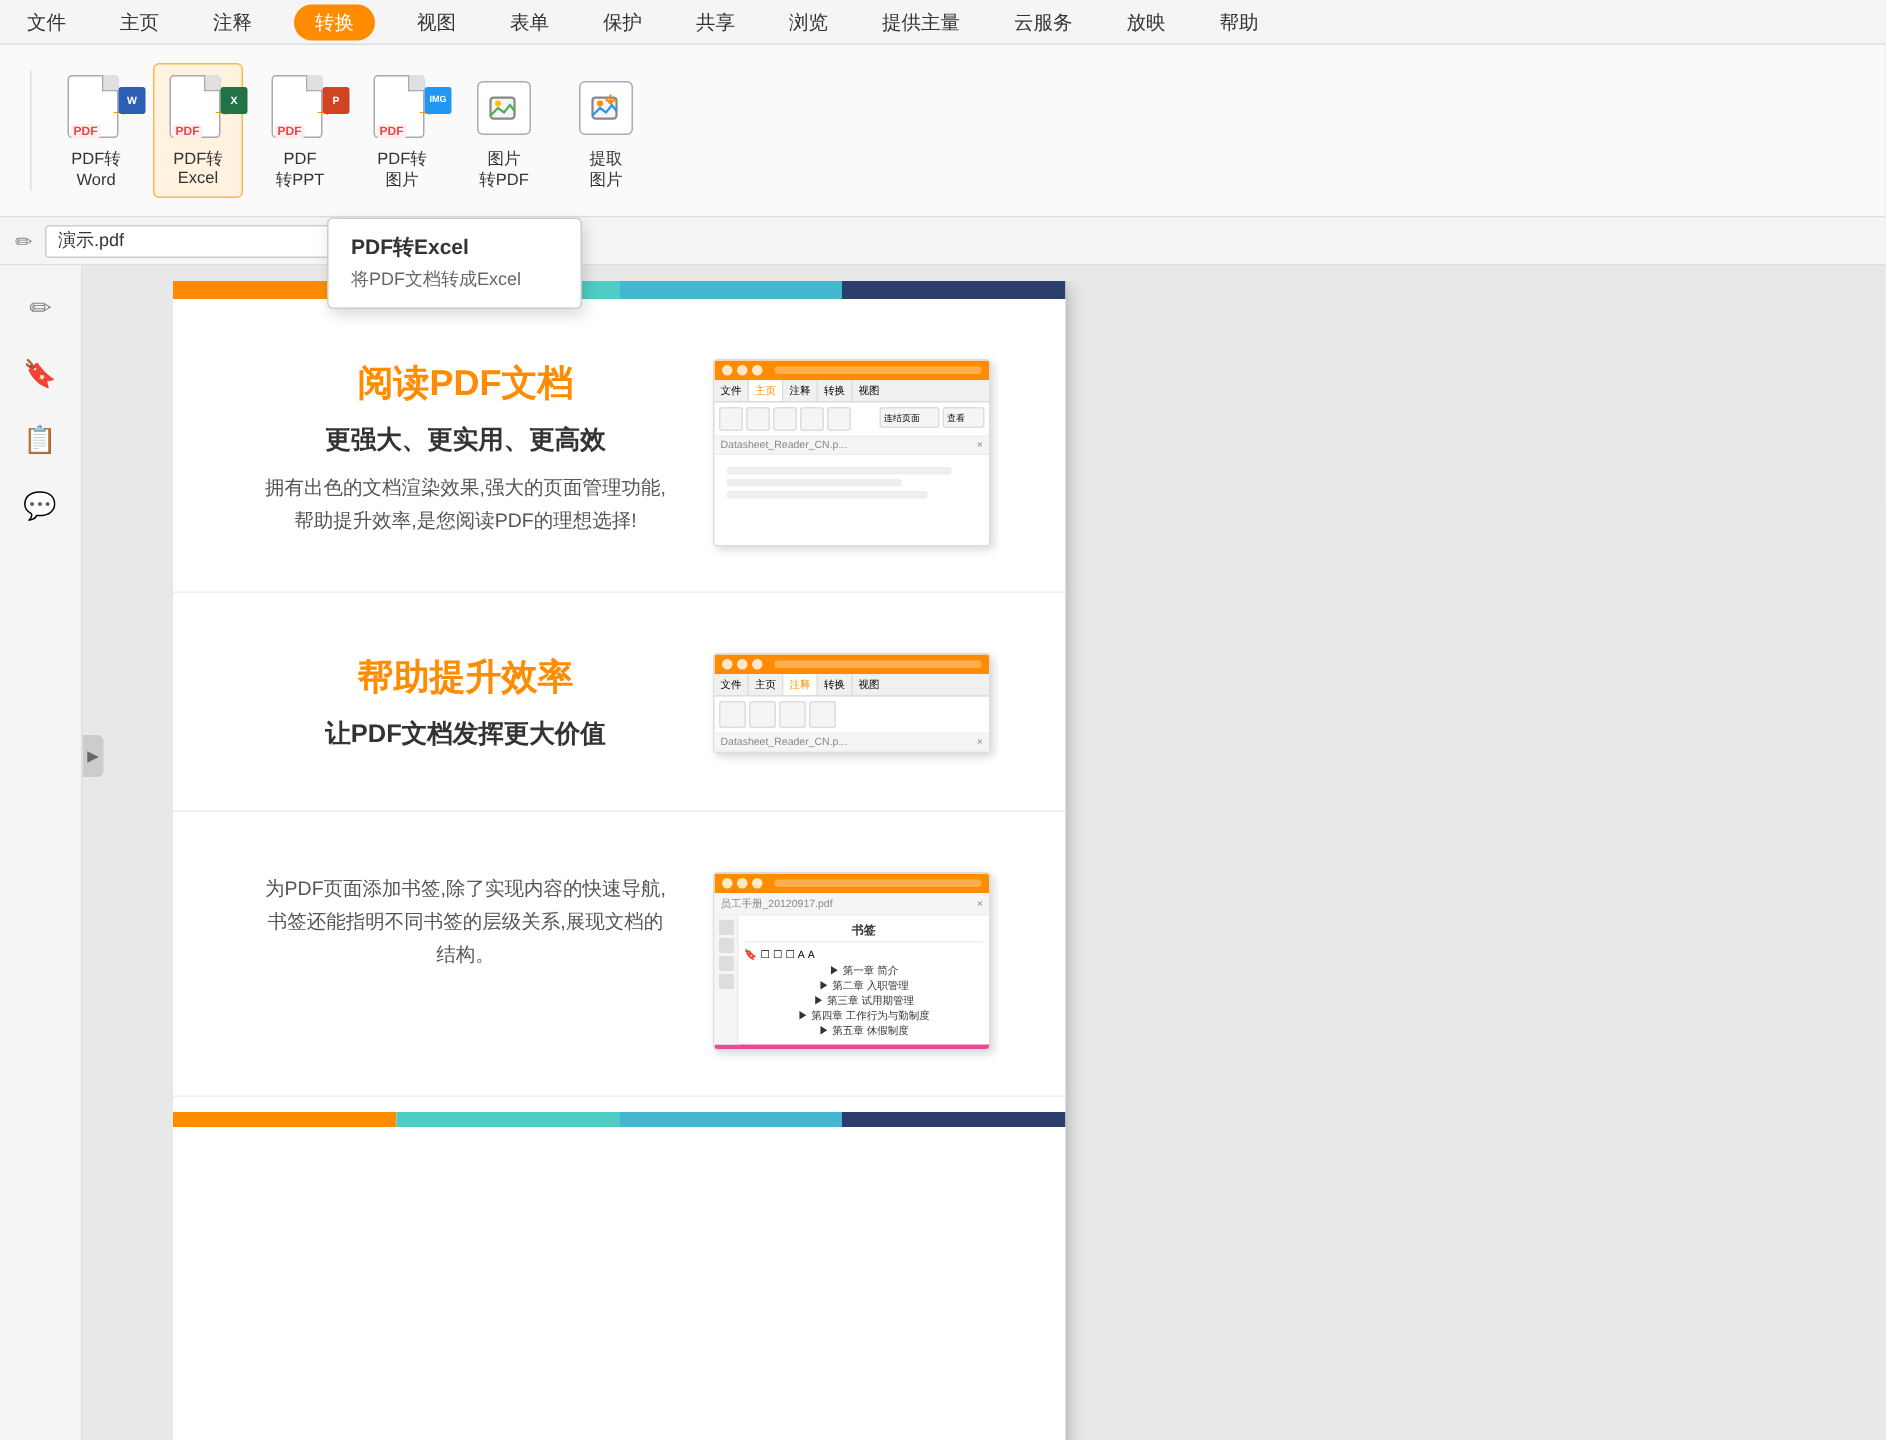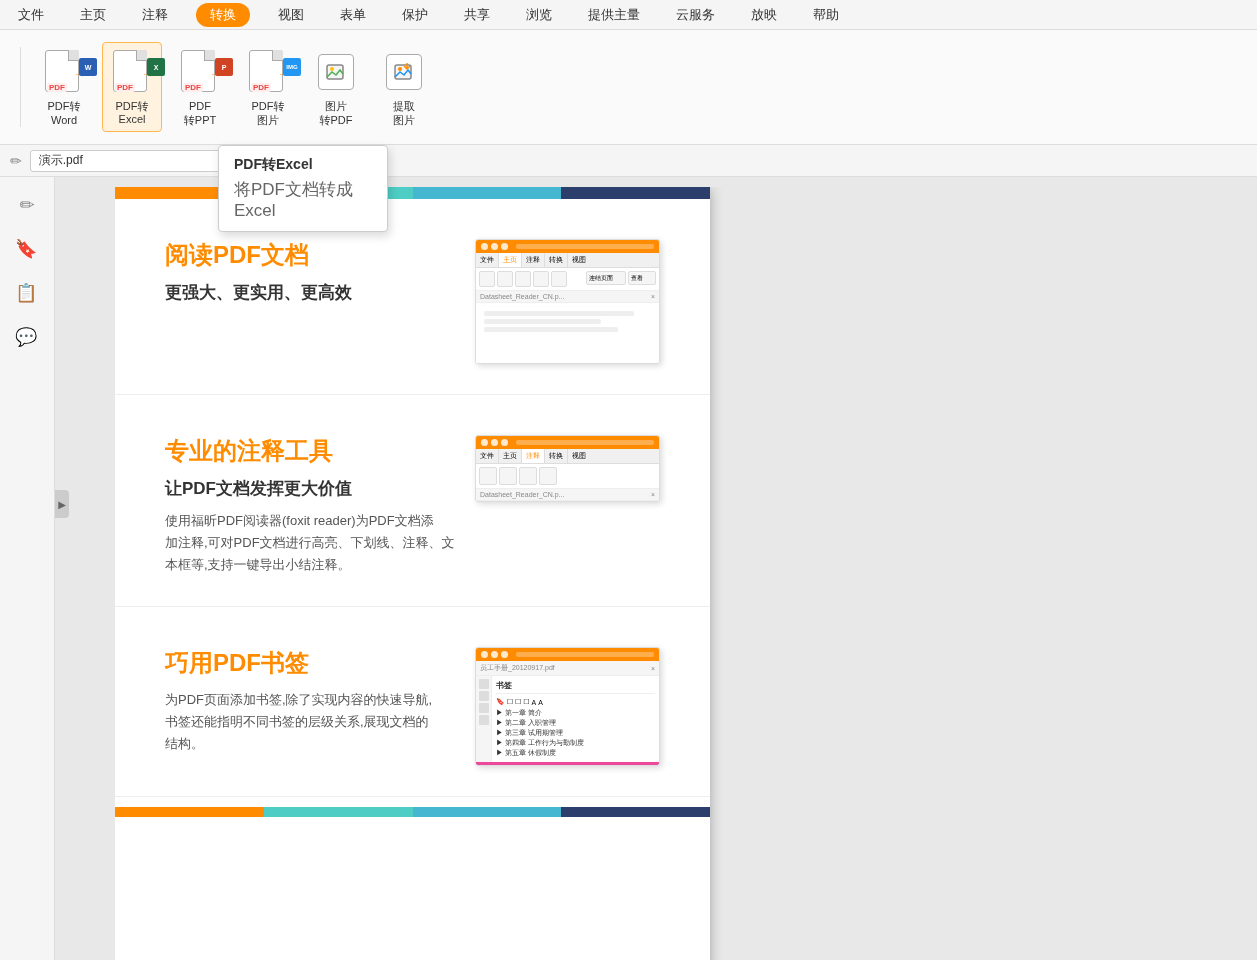--- a/index.html
+++ b/index.html
@@ -159,21 +159,21 @@
       z-index: 100;
       width: 170px;
     }
     .dropdown-tooltip .tooltip-title {
       font-size: 14px;
       font-weight: bold;
       color: #333;
       margin-bottom: 4px;
     }
     .dropdown-tooltip .tooltip-desc {
-      font-size: 17px;
+      font-size: 12px;
       color: #666;
     }
 
     
     .address-bar {
       display: flex;
       align-items: center;
       height: 32px;
       background: #f5f5f5;
       border-bottom: 1px solid #ddd;
@@ -295,20 +295,21 @@
       justify-content: center;
       cursor: pointer;
       font-size: 10px;
       color: #666;
     }
 
     
     .section-flex {
       display: flex;
       gap: 20px;
+      text-align: center;
     }
     .section-text { flex: 1; }
   </style>
 </head>
 <body>
 
 <div class="menu-bar">
   <span class="menu-item">文件</span>
     <span class="menu-item">主页</span>
     <span class="menu-item">注释</span>
@@ -435,20 +436,23 @@
         <div class="bar-seg" style="background:#4ecdc4;"></div>
         <div class="bar-seg" style="background:#45b7d1;"></div>
         <div class="bar-seg" style="background:#2c3e6b;"></div>
       </div>
 
       <div class="section">
         <div class="section-flex">
           <div class="section-text">
             <div class="section-title">阅读PDF文档</div>
             <div class="section-subtitle">更强大、更实用、更高效</div>
+            <div class="section-body">
+              拥有出色的文档渲染效果,强大的页面管理功能,<br>帮助提升效率,是您阅读PDF的理想选择!
+            </div>
           </div>
 
           <div style="width:185px;flex-shrink:0;">
             <div class="mini-card">
               <div style="display:flex;align-items:center;background:#ff8c00;padding:3px 5px;gap:3px;">
                 <div style="width:7px;height:7px;border-radius:50%;background:#fff;opacity:0.8;"></div>
                 <div style="width:7px;height:7px;border-radius:50%;background:#fff;opacity:0.8;"></div>
                 <div style="width:7px;height:7px;border-radius:50%;background:#fff;opacity:0.8;"></div>
                 <div style="flex:1;height:5px;background:rgba(255,255,255,0.3);border-radius:2px;margin-left:5px;"></div>
               </div>
@@ -479,25 +483,22 @@
                 <div style="height:5px;background:#eee;margin-bottom:3px;border-radius:2px;width:80%;"></div>
               </div>
             </div>
           </div>
         </div>
       </div>
 
       <div class="section">
         <div class="section-flex">
           <div class="section-text">
-            <div class="section-title">专业的注释工具</div>
+            <div class="section-title">帮助提升效率</div>
             <div class="section-subtitle">让PDF文档发挥更大价值</div>
-            <div class="section-body">
-              使用福昕PDF阅读器(foxit reader)为PDF文档添<br>加注释,可对PDF文档进行高亮、下划线、注释、文<br>本框等,支持一键导出小结注释。
-            </div>
           </div>
 
           <div style="width:185px;flex-shrink:0;">
             <div class="mini-card">
               <div style="display:flex;align-items:center;background:#ff8c00;padding:3px 5px;gap:3px;">
                 <div style="width:7px;height:7px;border-radius:50%;background:#fff;opacity:0.8;"></div>
                 <div style="width:7px;height:7px;border-radius:50%;background:#fff;opacity:0.8;"></div>
                 <div style="width:7px;height:7px;border-radius:50%;background:#fff;opacity:0.8;"></div>
                 <div style="flex:1;height:5px;background:rgba(255,255,255,0.3);border-radius:2px;margin-left:5px;"></div>
               </div>
@@ -519,21 +520,20 @@
                 <span style="margin-left:auto;">×</span>
               </div>
             </div>
           </div>
         </div>
       </div>
 
       <div class="section">
         <div class="section-flex">
           <div class="section-text">
-            <div class="section-title">巧用PDF书签</div>
             <div class="section-body">
               为PDF页面添加书签,除了实现内容的快速导航,<br>书签还能指明不同书签的层级关系,展现文档的<br>结构。
             </div>
           </div>
 
           <div style="width:185px;flex-shrink:0;">
             <div class="mini-card">
               <div style="display:flex;align-items:center;background:#ff8c00;padding:3px 5px;gap:3px;">
                 <div style="width:7px;height:7px;border-radius:50%;background:#fff;opacity:0.8;"></div>
                 <div style="width:7px;height:7px;border-radius:50%;background:#fff;opacity:0.8;"></div>

